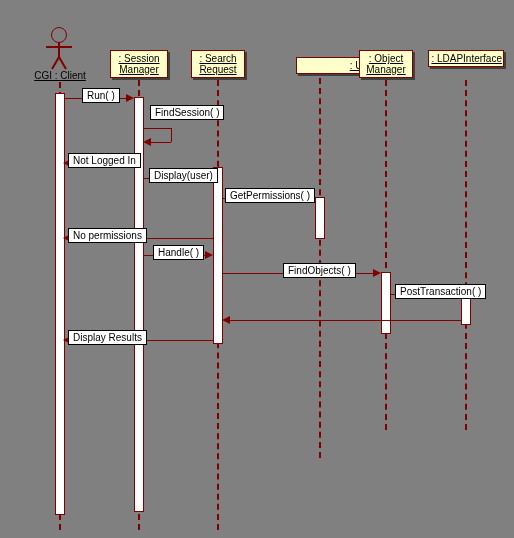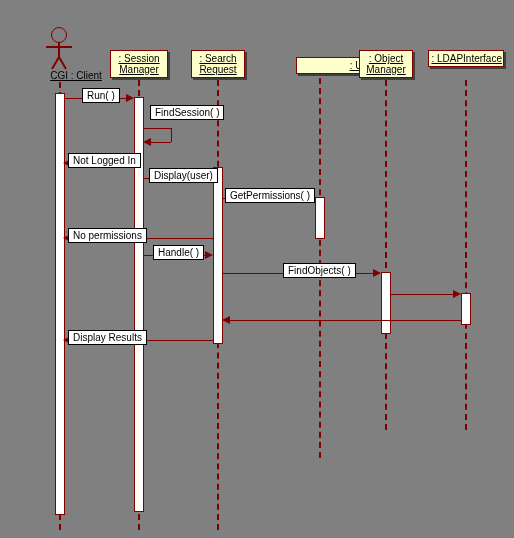--- a/index.html
+++ b/index.html
@@ -27,21 +27,20 @@
   }
   .actor-body  { position: absolute; width: 2px; background: #800000; }
   .actor-arm   { position: absolute; height: 2px; background: #800000; }
   .actor-leg   { position: absolute; width: 2px; background: #800000; transform-origin: top center; }
   .actor-label {
     position: absolute;
     color: #000;
     text-align: center;
     text-decoration: underline;
     white-space: nowrap;
-    margin-left: 16px;
   }
   .header-box {
     position: absolute;
     background: #ffffcc;
     border: 1px solid #800000;
     text-align: center;
     text-decoration: underline;
     color: #000;
     padding: 2px 1px;
     line-height: 11px;
@@ -156,20 +155,21 @@
   <div class="arrow-line" style="left:143px; top:255px; width:66px;"></div>
   <div class="arrow-head-r" style="left:205px; top:251px;"></div>
   <div class="msg-label" style="left:153px; top:245px;">Handle( )</div>
 
   <div class="arrow-line" style="left:222px; top:273px; width:155px;"></div>
   <div class="arrow-head-r" style="left:373px; top:269px;"></div>
   <div class="msg-label" style="left:283px; top:263px;">FindObjects( )</div>
 
   <div class="arrow-line" style="left:390px; top:294px; width:67px;"></div>
   <div class="arrow-head-r" style="left:453px; top:290px;"></div>
+  <div class="msg-label" style="left:395px; top:284px;">PostTransaction( )</div>
 
   <div class="arrow-line" style="left:229px; top:320px; width:232px;"></div>
   <div class="arrow-head-l" style="left:222px; top:316px;"></div>
 
   <div class="arrow-line" style="left:71px; top:340px; width:142px;"></div>
   <div class="arrow-head-l" style="left:63px; top:336px;"></div>
   <div class="msg-label" style="left:68px; top:330px;">Display Results</div>
 
 </div>
 

